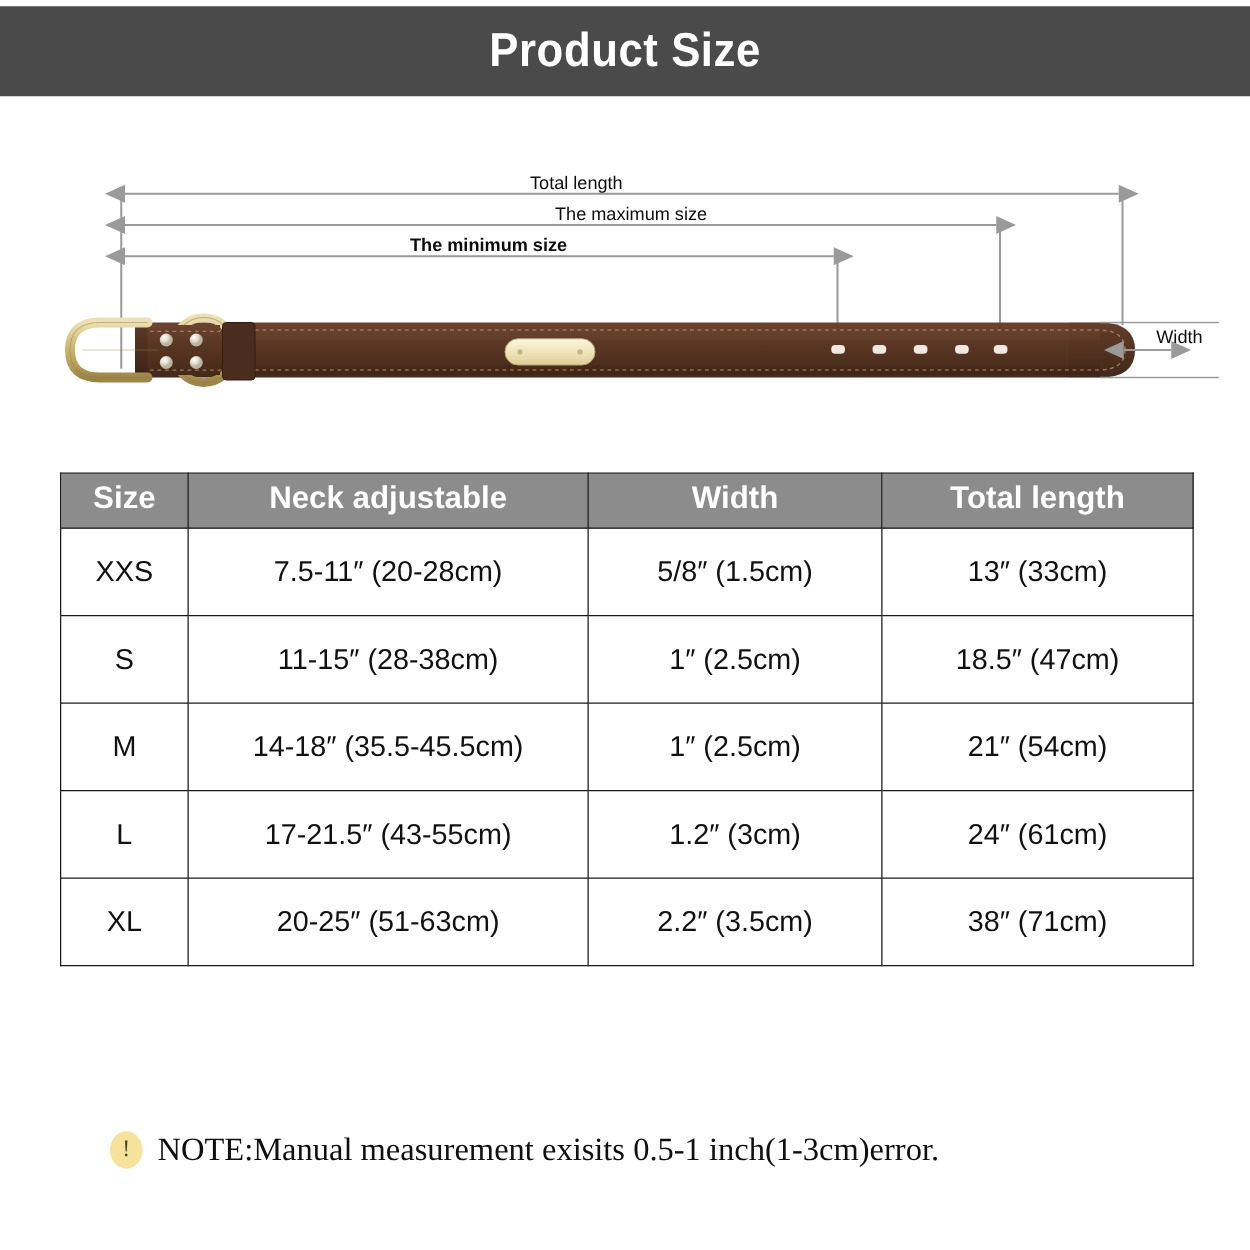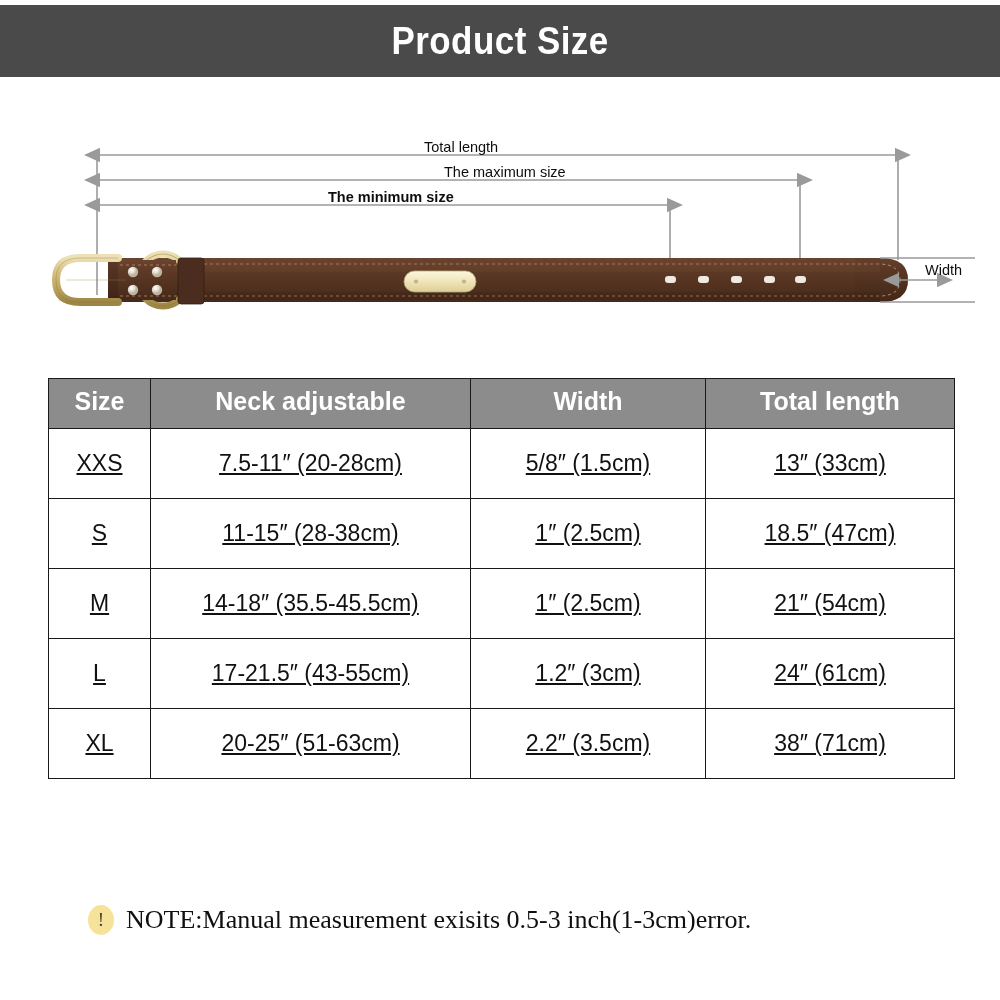--- a/index.html
+++ b/index.html
@@ -69,32 +69,31 @@
   .size-table td {
     border: 1.6px solid #1a1a1a;
     text-align: center;
     vertical-align: middle;
   }
   .size-table thead th {
     background: #8c8c8c;
     color: #ffffff;
     font-size: 25px;
     font-weight: bold;
-    height: 50px;
+    height: 44px;
     padding: 2px 7px 6px;
     font-family: "Liberation Sans Narrow", "Liberation Sans", sans-serif;
   }
   .size-table tbody td {
     background: #ffffff;
     color: #111111;
     font-size: 23px;
     height: 70px;
     padding: 2px 4px;
     font-family: "Liberation Sans Narrow", "Liberation Sans", sans-serif;
-    text-decoration: underline;
   }
   .col-size   { width: 102px; }
   .col-neck   { width: 320px; margin-left: 12px; }
   .col-width  { width: 235px; }
   .col-total  { width: 249px; }
 
   
   .note-row {
     position: absolute;
     left: 88px;
@@ -298,14 +297,14 @@
       <td>XL</td>
       <td>20-25″  (51-63cm)</td>
       <td>2.2″  (3.5cm)</td>
       <td>38″  (71cm)</td>
     </tr>
   </tbody>
 </table>
 
 <div class="note-row">
   <div class="note-icon">!</div>
-  <div class="note-text">NOTE:Manual measurement exisits 0.5-3 inch(1-3cm)error.</div>
+  <div class="note-text">NOTE:Manual measurement exisits 0.5-1 inch(1-3cm)error.</div>
 </div>
 
 </body></html>

